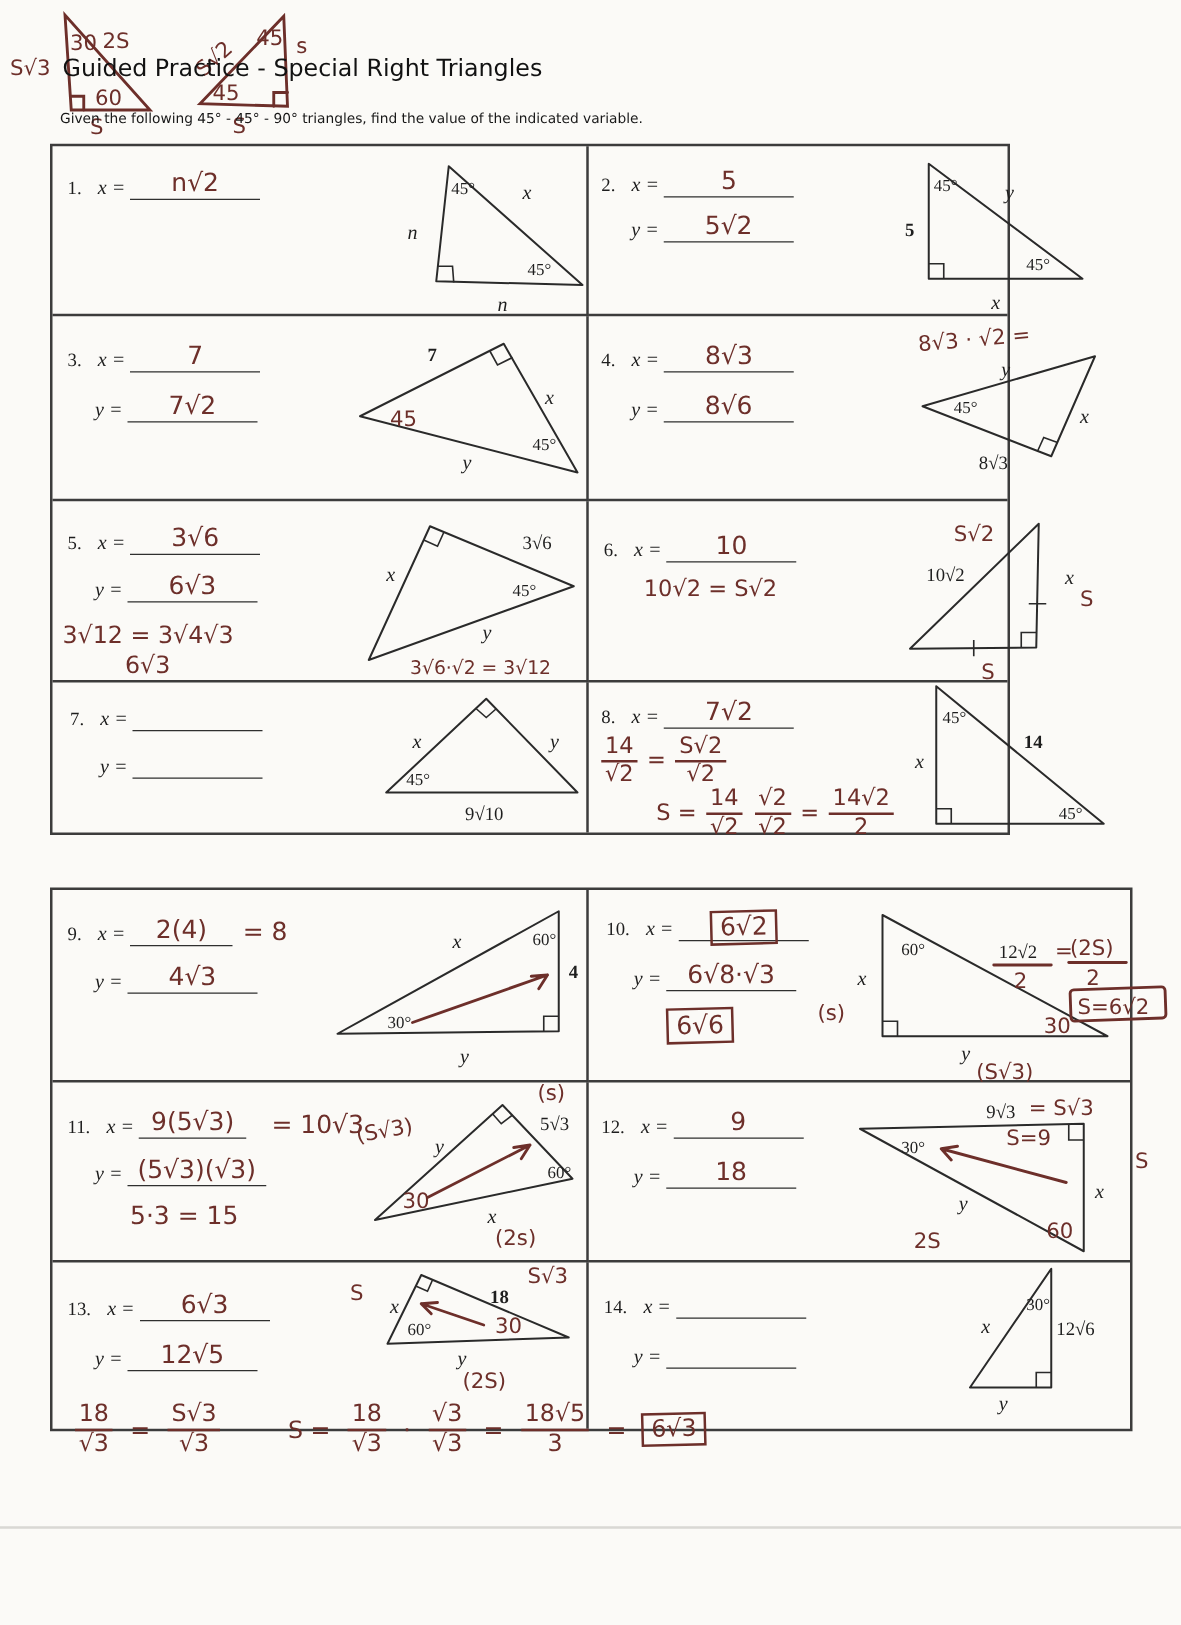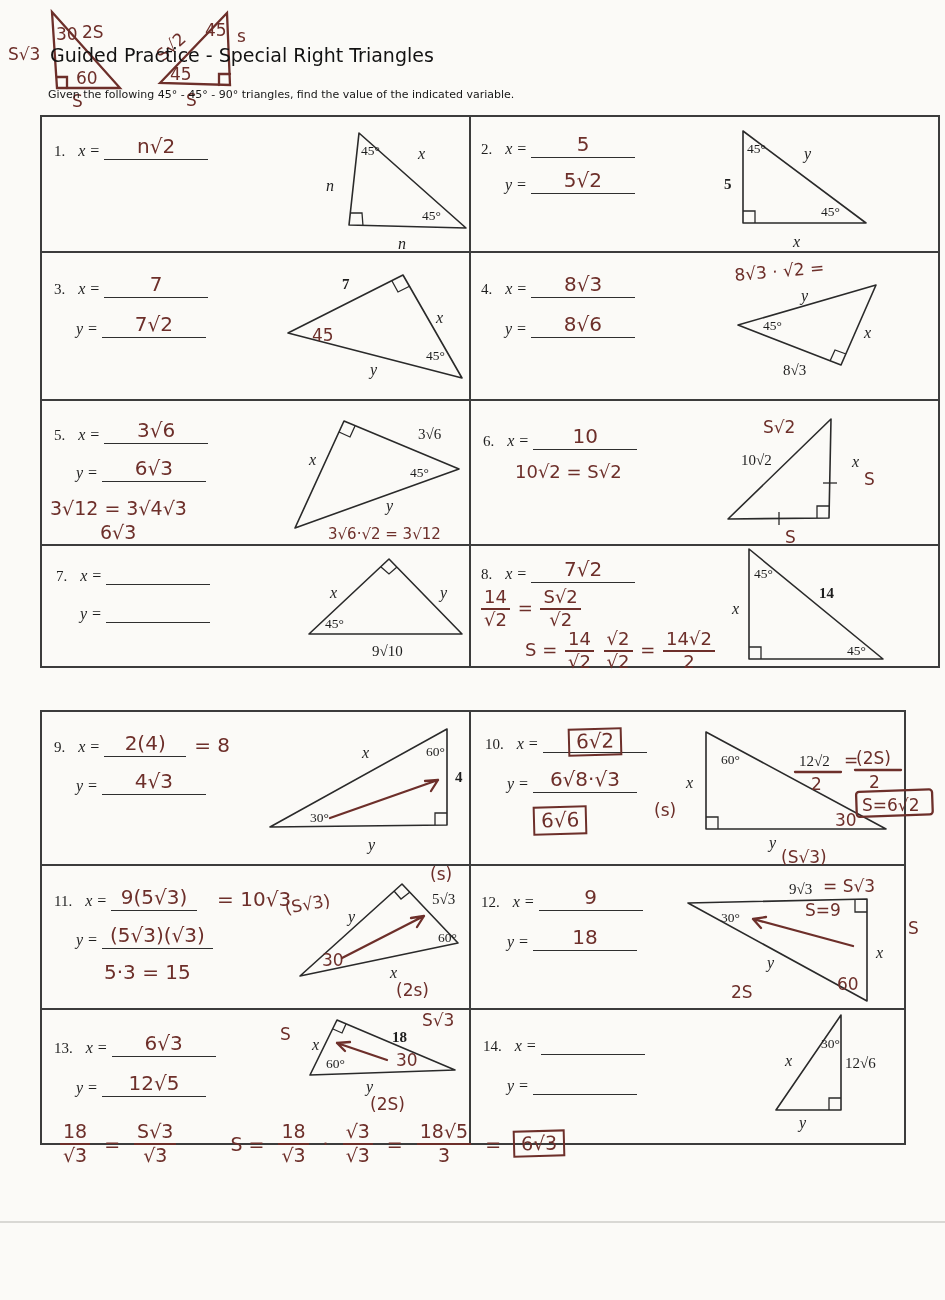--- a/index.html
+++ b/index.html
@@ -4,21 +4,21 @@
 <style>
   html,body{margin:0;padding:0;background:#e9e8e4;}
   .page{position:relative;width:945px;height:1300px;background:#fbfaf7;
         font-family:"Liberation Serif",serif;color:#1e1e1e;overflow:hidden;}
   .title{position:absolute;left:50px;top:44px;font-family:"DejaVu Sans",sans-serif;
          font-size:19px;color:#121212;}
   .inst{position:absolute;font-family:"DejaVu Sans",sans-serif;font-size:11px;color:#171717;}
   .inst1{left:48px;top:88px;}
   .inst2{left:55px;top:682px;}
   .tbl{position:absolute;left:40px;border:2px solid #3c3c3c;display:grid;box-sizing:border-box;}
-  .t1{top:115px;width:900px;height:553px;grid-template-columns:429px 1fr;
+  .t1{top:115px;width:768px;height:553px;grid-template-columns:429px 1fr;
       grid-template-rows:136px 148px 145px 120px;}
   .t2{top:710px;width:866px;height:435px;grid-template-columns:429px 1fr;
       grid-template-rows:154px 144px 133px;}
   .cell{position:relative;border-right:2px solid #3c3c3c;border-bottom:2px solid #3c3c3c;}
   .cell.cl{border-right:none;}
   .cell.rl{border-bottom:none;}
   .cell svg{position:absolute;left:0;top:0;overflow:visible;}
   .qa{position:absolute;white-space:nowrap;z-index:3;}
   .qnum{font-size:15px;margin-right:9px;}
   .qvar{font-style:italic;font-size:16px;}

